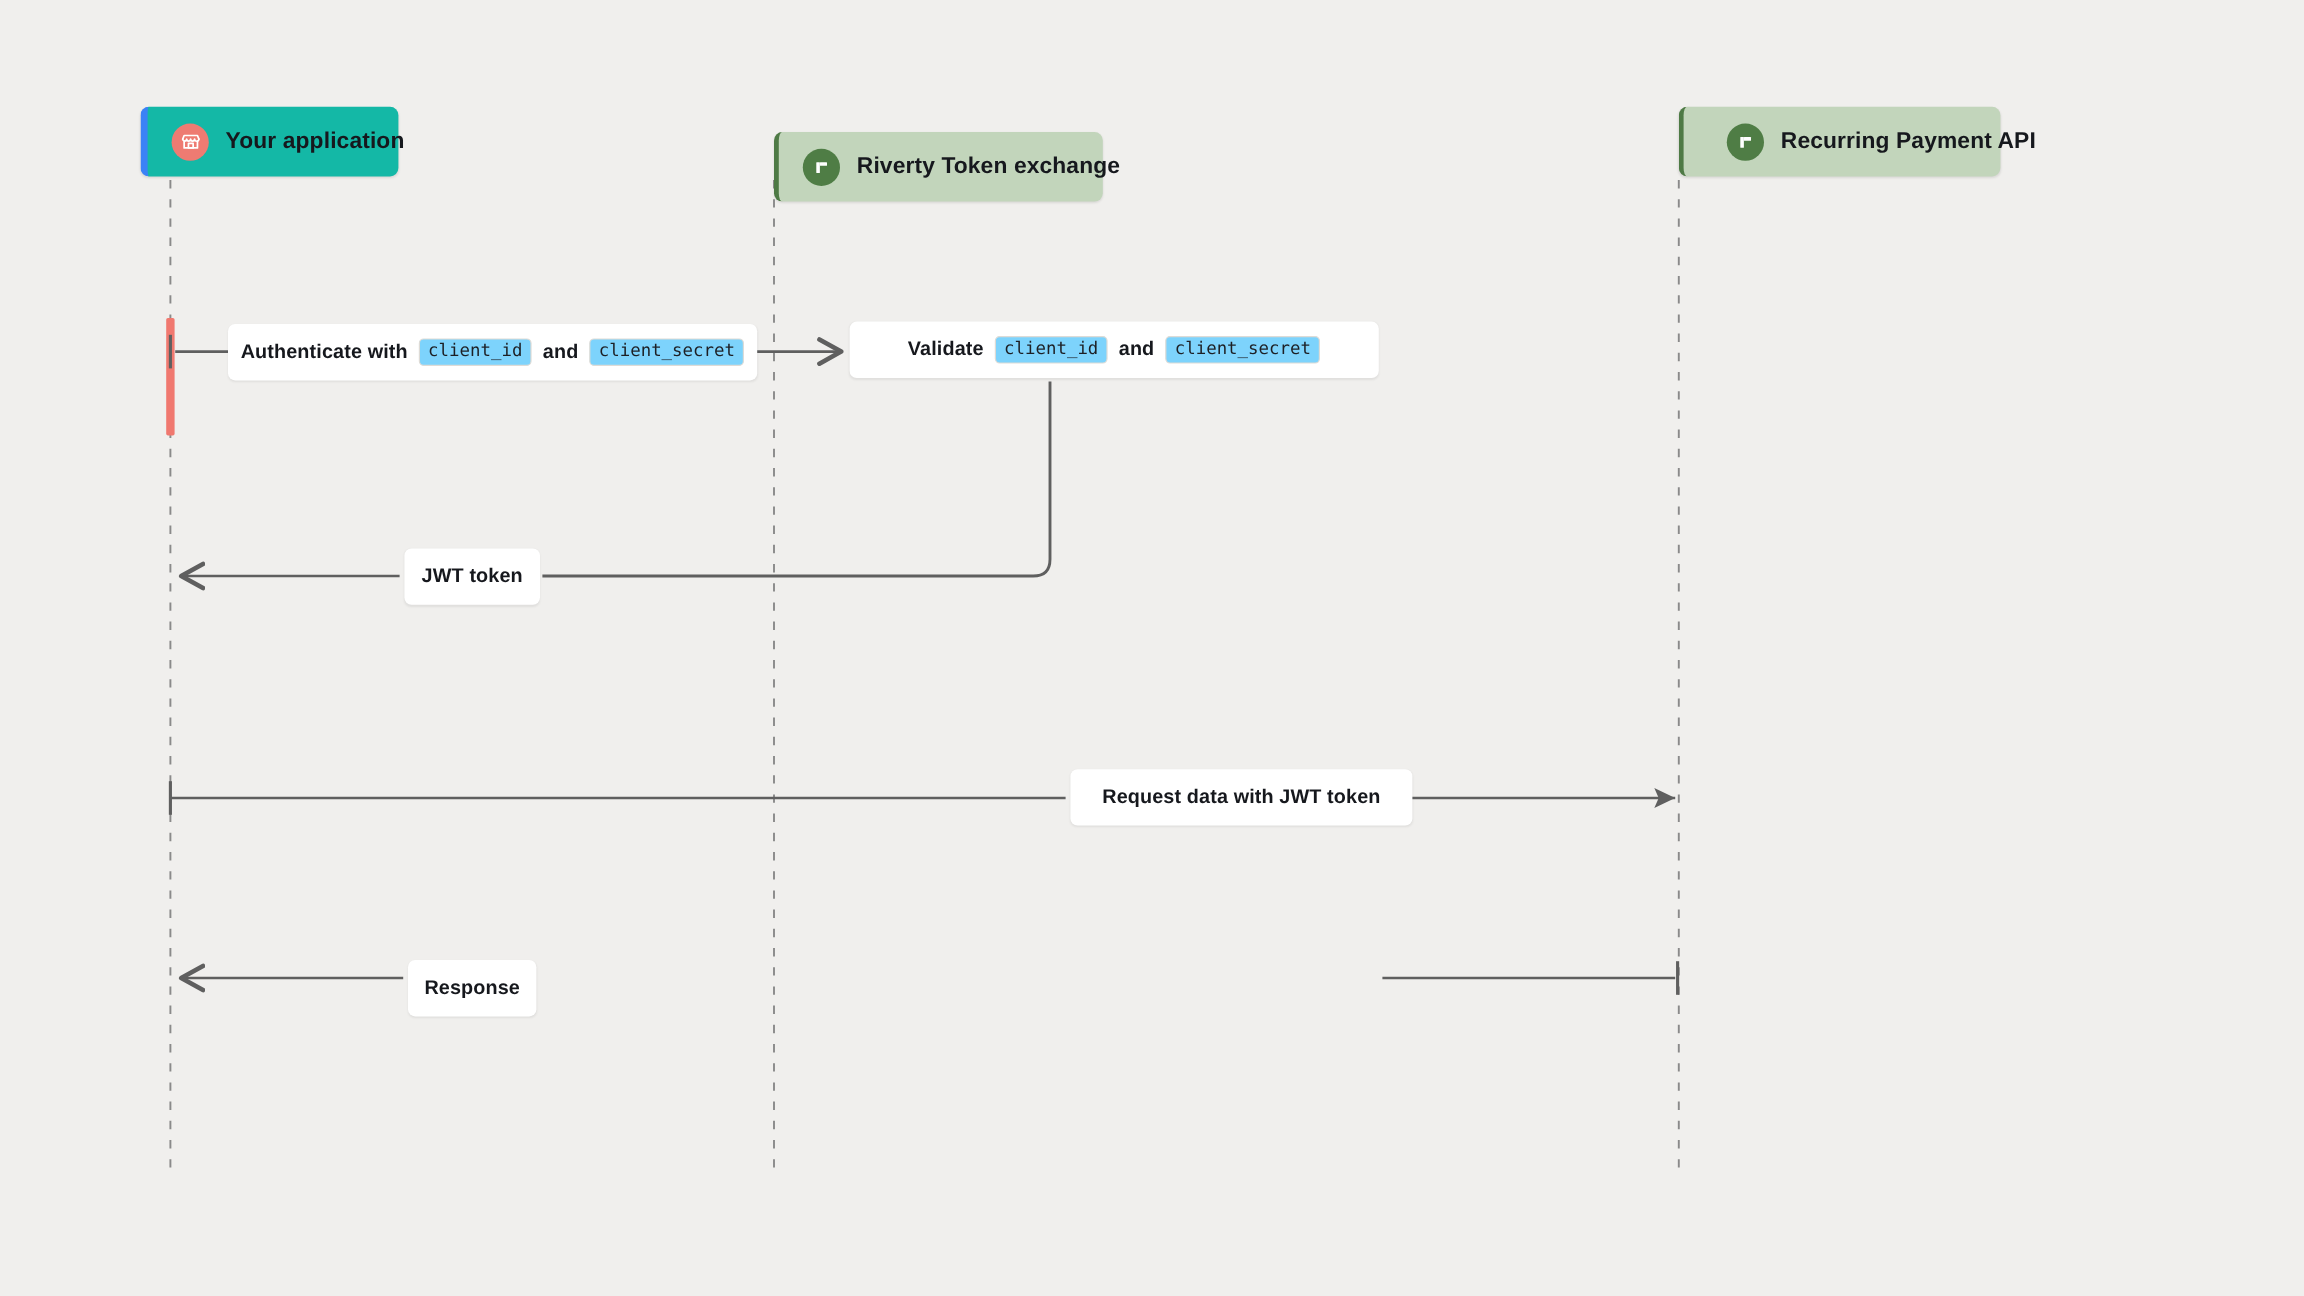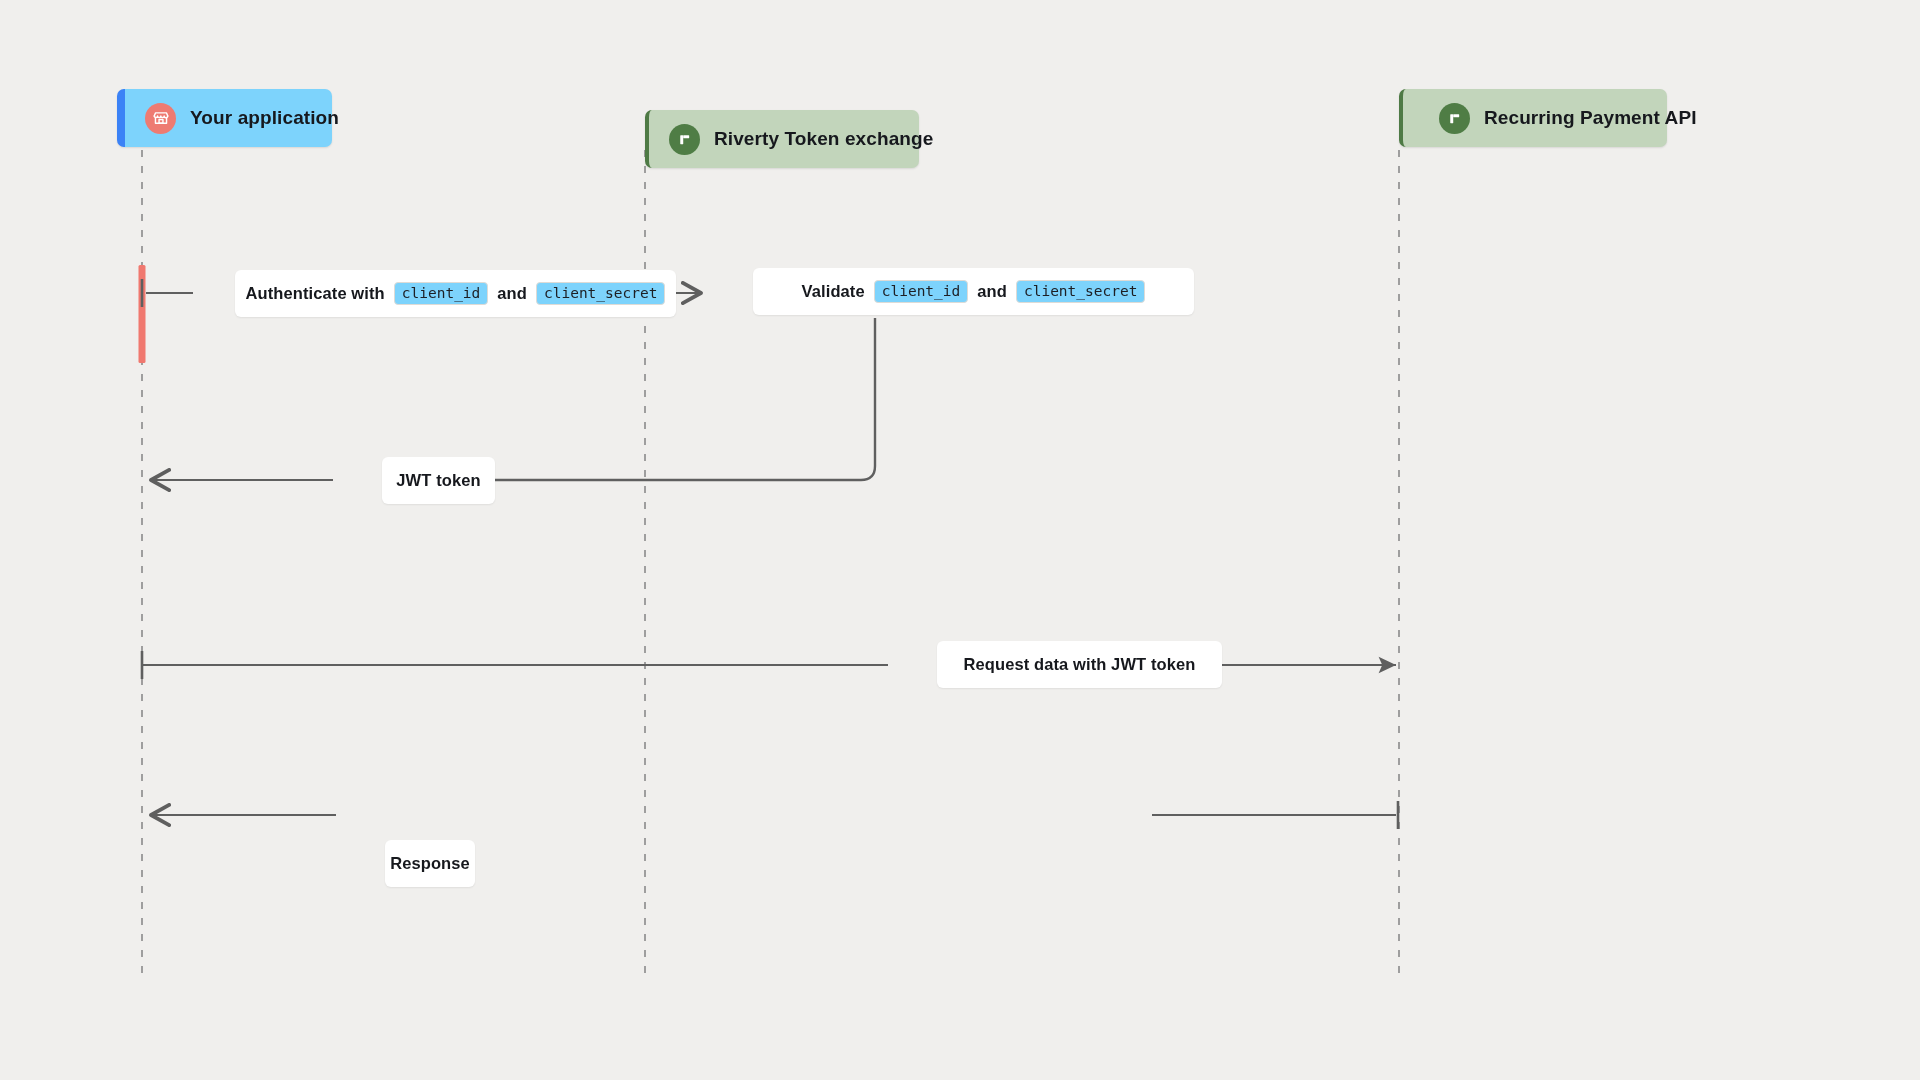--- a/index.html
+++ b/index.html
@@ -33,22 +33,22 @@
     box-shadow: 0 1px 2px rgba(0,0,0,.10);
   }
   .participant .pname {
     font-size: 19px;
     font-weight: 700;
     color: #16181d;
     white-space: nowrap;
     letter-spacing: .1px;
   }
   .p-app {
-    background: #7dd3fc;
-    border-left: 8px solid #3b82f6;
+    background: #14b8a6;
+    border-left: 6px solid #3b82f6;
   }
   .p-green {
     background: #c2d5bb;
     border-left: 4px solid #4e7a45;
   }
   .avatar {
     width: 31px; height: 31px;
     border-radius: 50%;
     display: flex; align-items: center; justify-content: center;
     flex: 0 0 auto;
@@ -61,21 +61,20 @@
     position: absolute;
     background: #ffffff;
     border-radius: 6px;
     display: flex;
     align-items: center;
     justify-content: center;
     gap: 9px;
     padding: 0 18px;
     white-space: nowrap;
     box-shadow: 0 1px 2px rgba(0,0,0,.07);
-    margin-left: 45px;
   }
   .msgbox .txt {
     font-size: 16.5px;
     font-weight: 700;
     color: #16181d;
     letter-spacing: .1px;
   }
   .msgbox .txt.plain { font-weight: 600; }
   .code {
     font-family: "DejaVu Sans Mono", monospace;
@@ -191,17 +190,17 @@
   </div>
 
   <div class="msgbox" style="left:337px; top:457px; width:113px; height:47px;">
     <span class="txt">JWT token</span>
   </div>
 
   <div class="msgbox" style="left:892px; top:641px; width:285px; height:47px;">
     <span class="txt plain">Request data with JWT token</span>
   </div>
 
-  <div class="msgbox" style="left:340px; top:840px; width:90px; height:47px;">
+  <div class="msgbox" style="left:340px; top:800px; width:107px; height:47px;">
     <span class="txt">Response</span>
   </div>
 
 </div>
 
 </body></html>

